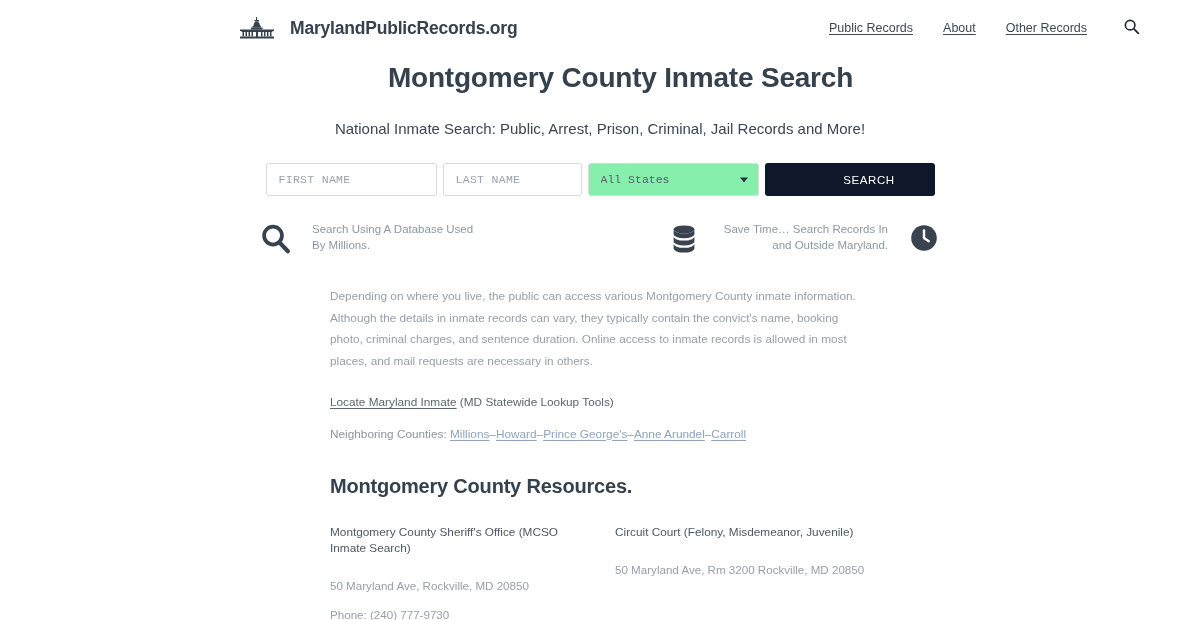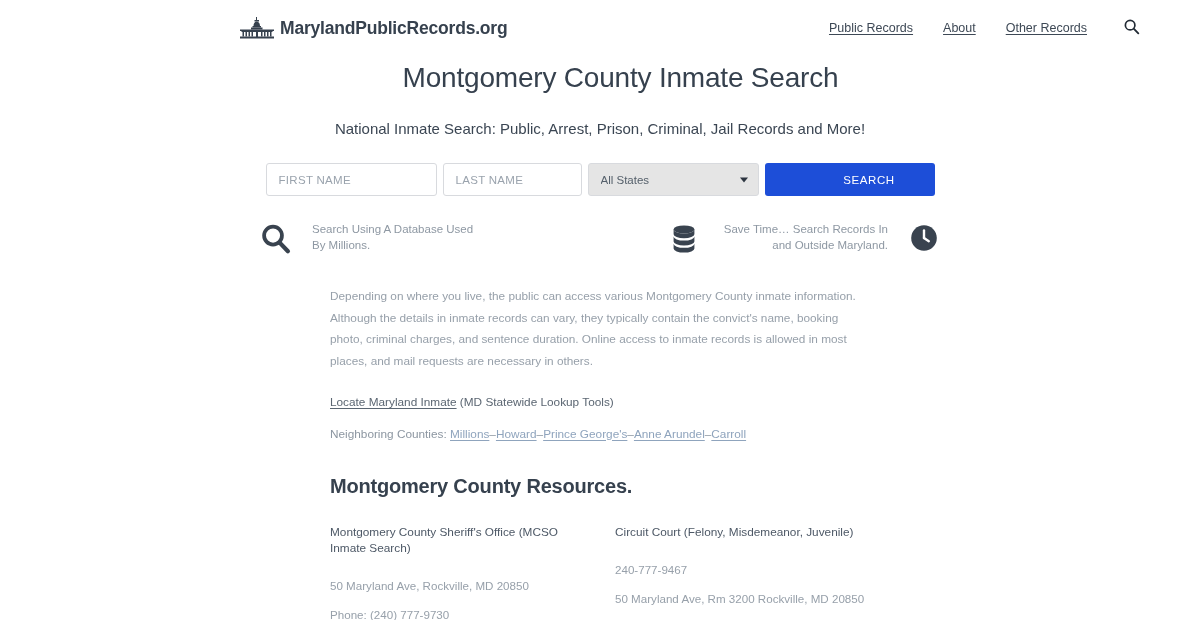--- a/index.html
+++ b/index.html
@@ -20,21 +20,21 @@
   .site-header {
     display: flex;
     align-items: center;
     justify-content: space-between;
     padding: 14px 60px 10px 240px;
     height: 52px;
   }
   .brand {
     display: flex;
     align-items: center;
-    gap: 6px;
+    gap: 16px;
     text-decoration: none;
   }
   .brand-icon { width: 34px; height: 22px; display: block; flex: none; }
   .brand-text {
     font-size: 17.5px;
     font-weight: bold;
     color: #36414e;
     letter-spacing: -0.2px;
     white-space: nowrap;
   }
@@ -58,21 +58,21 @@
     cursor: pointer;
     display: flex;
     align-items: center;
     color: #222b35;
   }
 
   
   .hero { text-align: center; padding-top: 10px; }
   .hero-title {
     font-size: 28px;
-    font-weight: normal;
+    font-weight: bold;
     color: #36414e;
     margin: 0 0 1px 0;
     letter-spacing: -0.2px;
     padding-left: 41px;
   }
   .hero-sub {
     font-size: 15px;
     color: #3b4653;
     margin: 26px 0 0 0;
   }
@@ -83,35 +83,35 @@
     justify-content: center;
     gap: 6px;
     margin-top: 26px;
     padding: 0 240px;
   }
   .field {
     height: 33px;
     border: 1px solid #d8dade;
     border-radius: 3px;
     background: #fff;
-    font-family: Liberation Sans, sans-serif;
+    font-family: Liberation Mono, monospace;
     font-size: 11.5px;
     color: #4a5560;
     padding: 0 12px;
     outline: none;
   }
   .field::placeholder { color: #9aa3ad; letter-spacing: 0.3px; }
   .field-first { width: 171px; }
   .field-last  { width: 139px; }
   .select-wrap { position: relative; width: 171px; }
   .field-state {
     width: 100%;
     appearance: none;
     -webkit-appearance: none;
-    background: #e5e5e5;
+    background: #86efac;
     cursor: pointer;
     color: #55606b;
   }
   .caret {
     position: absolute;
     right: 11px;
     top: 50%;
     transform: translateY(-50%);
     pointer-events: none;
     width: 0; height: 0;
@@ -280,21 +280,21 @@
 
   <form class="search-form">
     <input class="field field-first" type="text" placeholder="FIRST NAME" style="">
     <input class="field field-last" type="text" placeholder="LAST NAME" style="">
     <span class="select-wrap">
       <select class="field field-state">
         <option>All States</option>
       </select>
       <span class="caret"></span>
     </span>
-    <button class="search-btn" type="submit" style="background: #1d4ed8; padding-left: 45px;">SEARCH</button>
+    <button class="search-btn" type="submit" style="background: #0f172a; padding-left: 45px;">SEARCH</button>
   </form>
 
   <section class="features">
 
     <div class="feature feature-1">
       <span class="feature-icon">
         <svg viewBox="0 0 40 40" width="34" height="34" aria-hidden="true">
           <circle cx="16.5" cy="16" r="10.5" fill="none" stroke="#39434f" stroke-width="4.4"></circle>
           <line x1="24" y1="24" x2="34" y2="34.5" stroke="#39434f" stroke-width="5" stroke-linecap="round"></line>
         </svg>
@@ -347,21 +347,20 @@
 
       <div class="res-col">
         <div class="res-heading">Montgomery County Sheriff's Office (MCSO Inmate Search)</div>
         <div class="res-line">50 Maryland Ave, Rockville, MD 20850</div>
         <div class="res-line">Phone: (240) 777-9730</div>
 
       </div>
 
       <div class="res-col">
         <div class="res-heading">Circuit Court (Felony, Misdemeanor, Juvenile)</div>
-        <div class="res-line">240-777-9467</div>
         <div class="res-line">50 Maryland Ave, Rm 3200 Rockville, MD 20850</div>
 
       </div>
 
     </div>
   </section>
 
 </div>
 
 </body></html>

